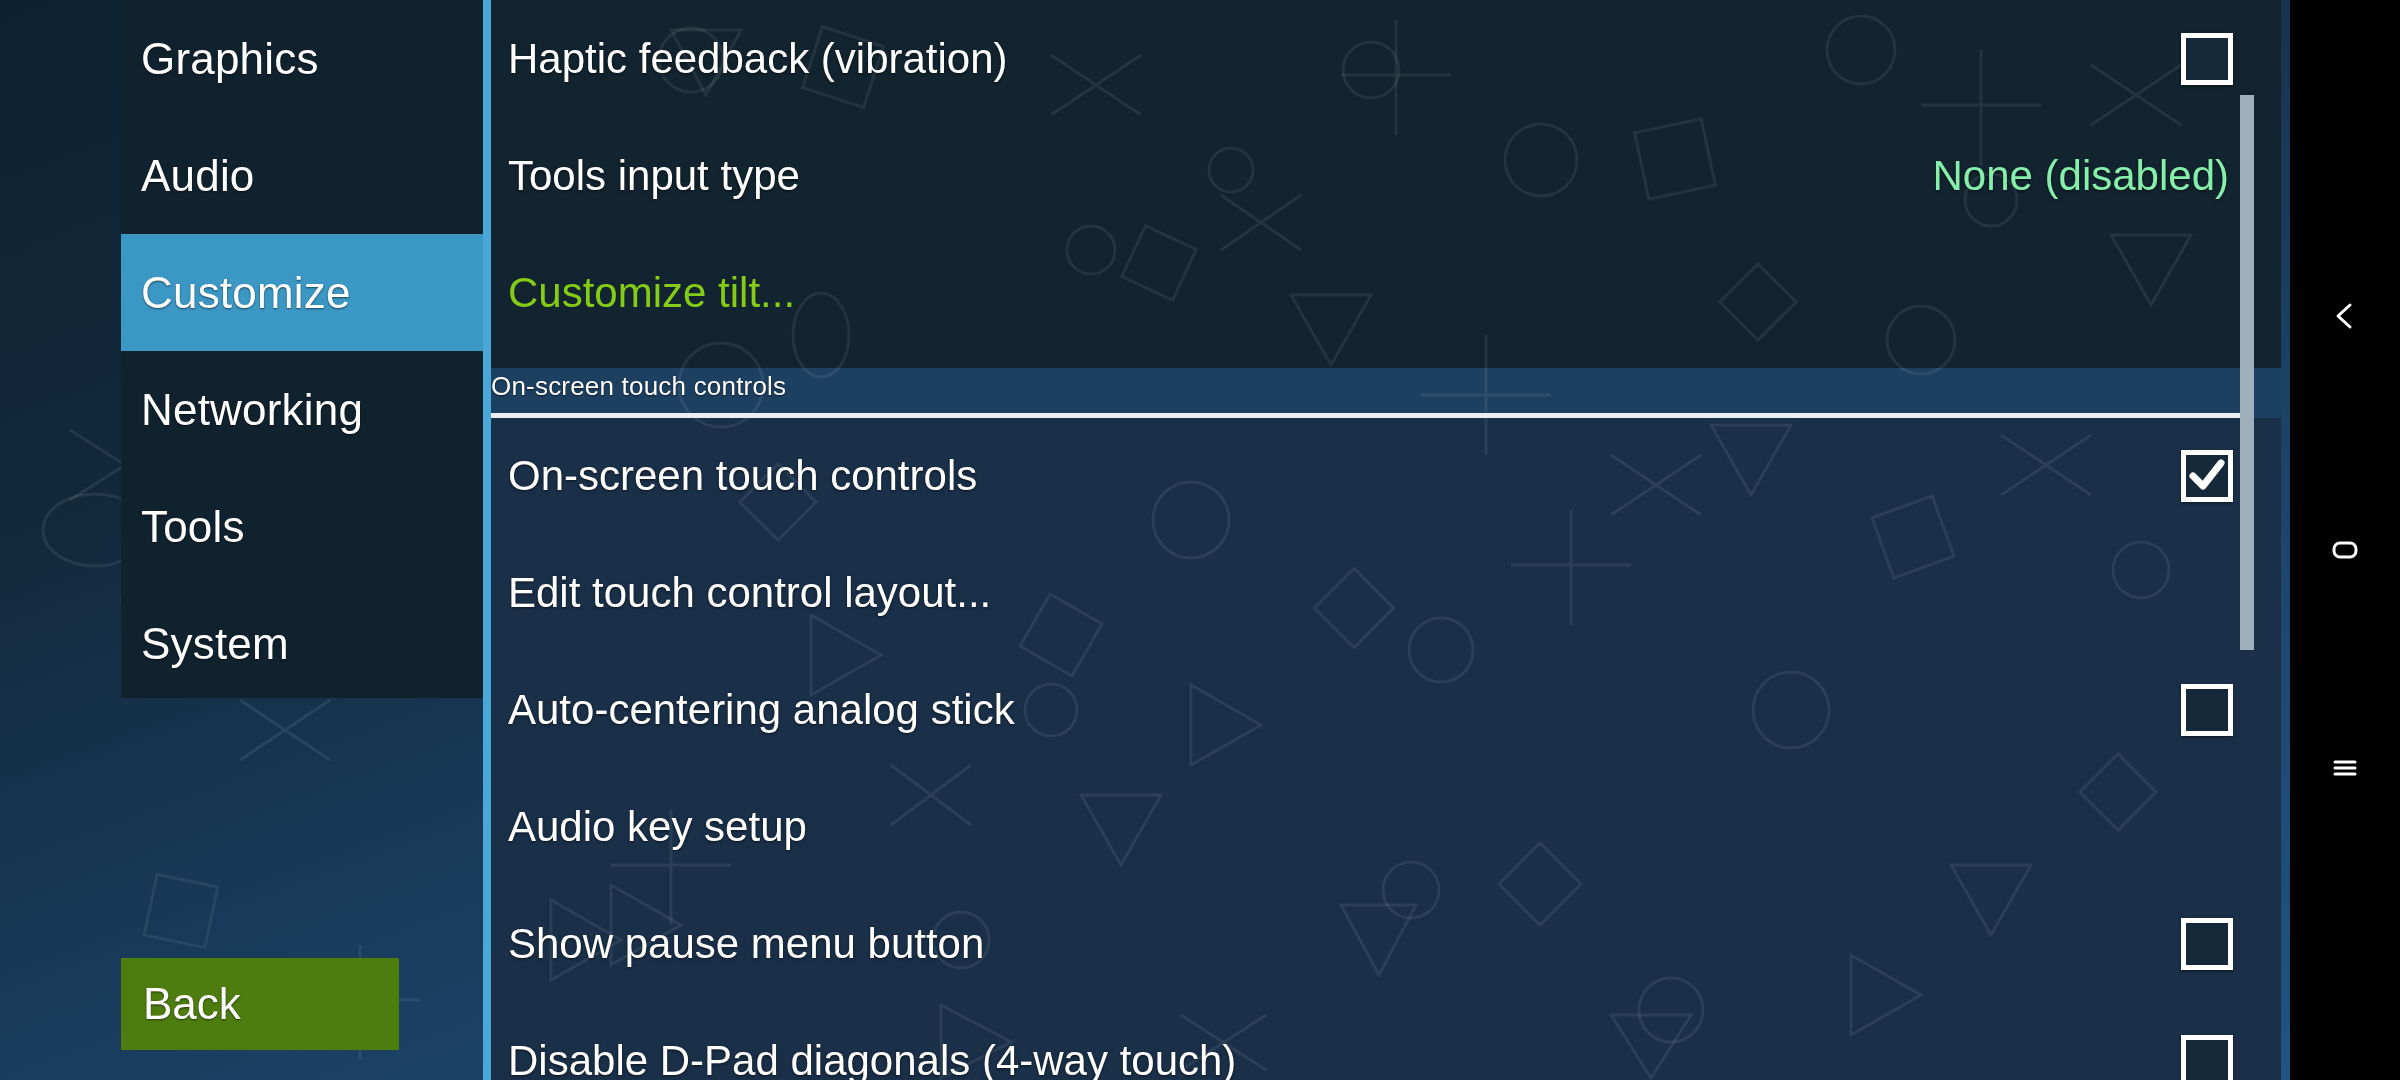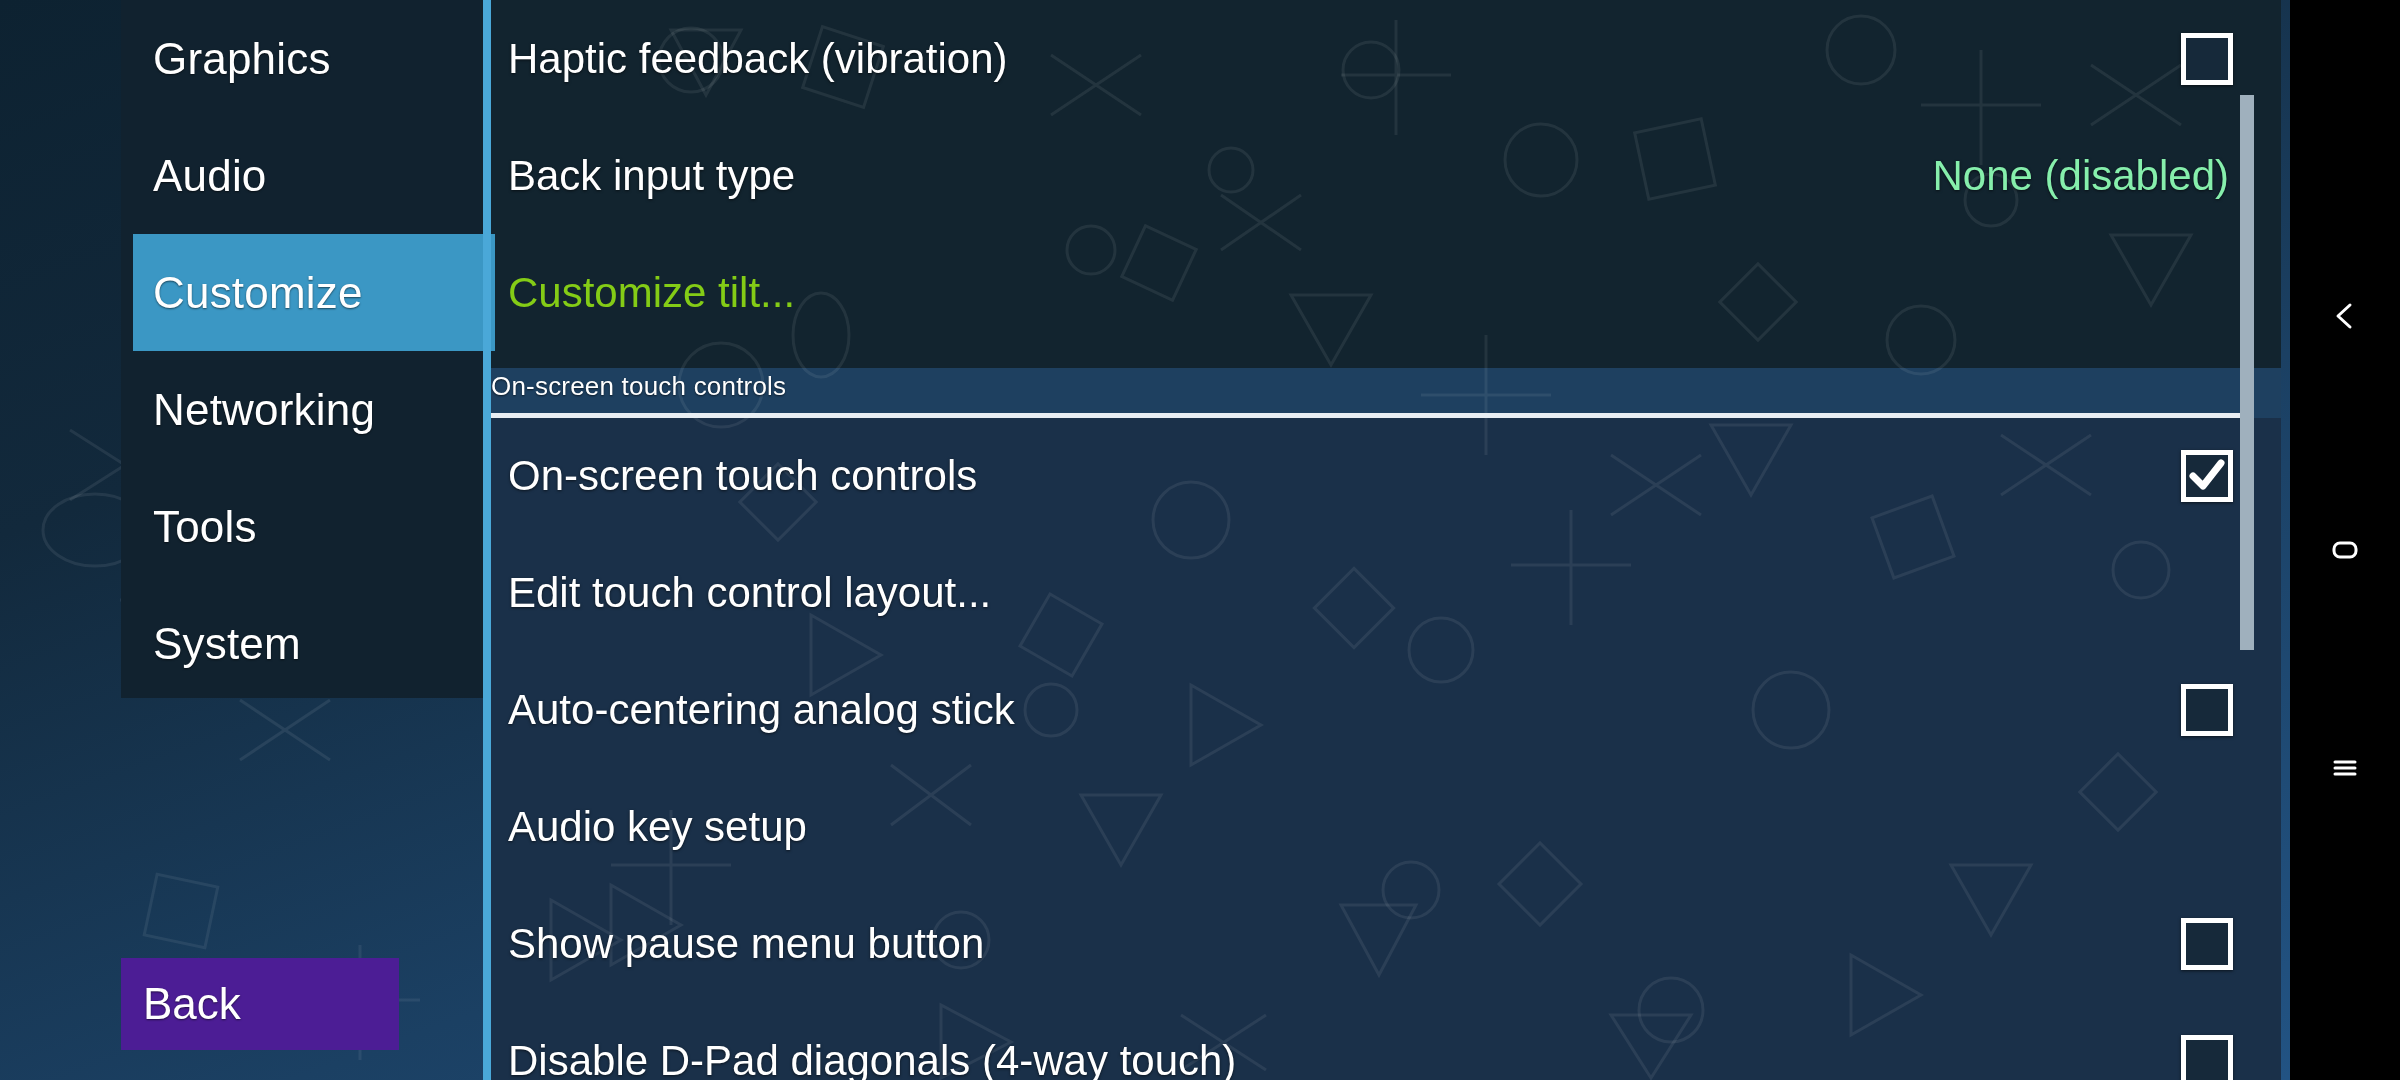--- a/index.html
+++ b/index.html
@@ -21,35 +21,35 @@
 
   
   .sidebar {
     position:absolute; left:121px; top:0; width:362px; height:1080px;
     z-index:5;
   }
   .sb-panel-top {
     position:absolute; left:0; top:0; width:362px; height:698px;
     background:#11222f;
   }
-  .sb-items { position:absolute; left:12px; top:0; width:362px; }
+  .sb-items { position:absolute; left:0; top:0; width:362px; }
   .sb-item {
     height:117px; display:flex; align-items:center;
     padding-left:20px; position:relative;
   }
   .sb-item span {
     color:#ffffff; font-size:44px; letter-spacing:.2px;
     text-shadow:0 1px 2px rgba(0,0,0,.55);
   }
   .sb-item.selected { background:#3b97c4; }
   .sb-back-wrap {
     position:absolute; left:0; top:958px; width:278px; height:92px;
   }
   .sb-back {
-    width:278px; height:92px; background:#4c1d95;
+    width:278px; height:92px; background:#4d7c0f;
     display:flex; align-items:center; padding-left:22px;
   }
   .sb-back span {
     color:#fff; font-size:44px; text-shadow:0 1px 2px rgba(0,0,0,.55);
   }
   .sidebar-accent {
     position:absolute; left:483px; top:0; width:8px; height:1080px;
     background:#4aa8d8; z-index:6;
   }
 
@@ -272,21 +272,21 @@
         <path d="M60 900 L60 980 L130 940 Z"></path>
       </g>
     </svg>
 
     <div class="rows" id="rows">
         <div class="row" style="top: 0px;">
           <div class="row-label">Haptic feedback (vibration)</div>
           <div class="cbx"></div>
         </div>
         <div class="row" style="top: 117px;">
-          <div class="row-label">Back input type</div>
+          <div class="row-label">Tools input type</div>
           <div class="row-value">None (disabled)</div>
         </div>
         <div class="row" style="top: 234px;">
           <div class="row-label disabled">Customize tilt...</div>
         </div>
         <div class="row" style="top: 417px;">
           <div class="row-label">On-screen touch controls</div>
           <div class="cbx">
             <svg viewBox="0 0 42 42">
               <path d="M7 21 L17 31 L35 8" fill="none" stroke="#ffffff" stroke-width="7" stroke-linecap="round" stroke-linejoin="round"></path>

